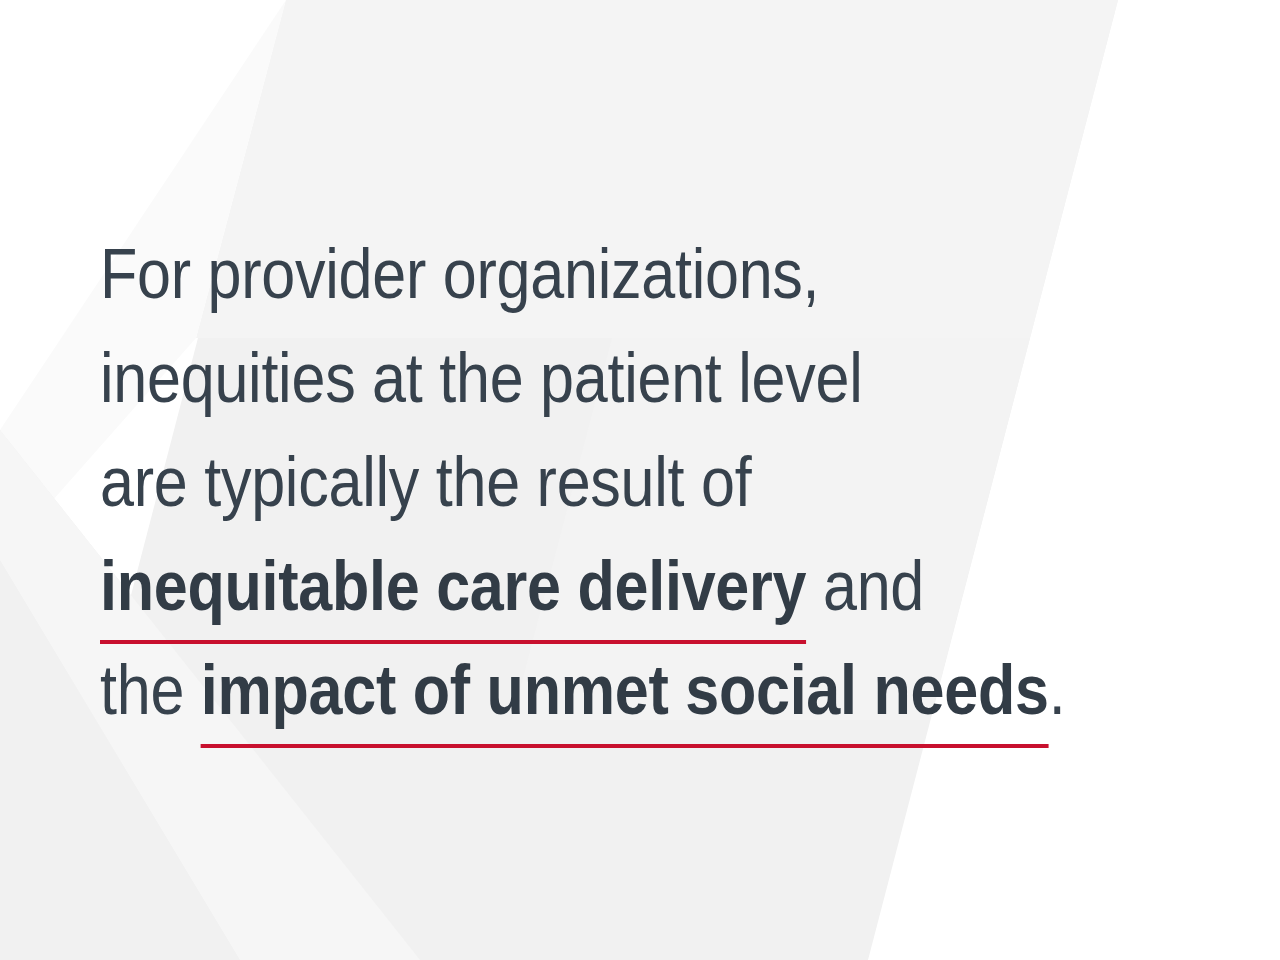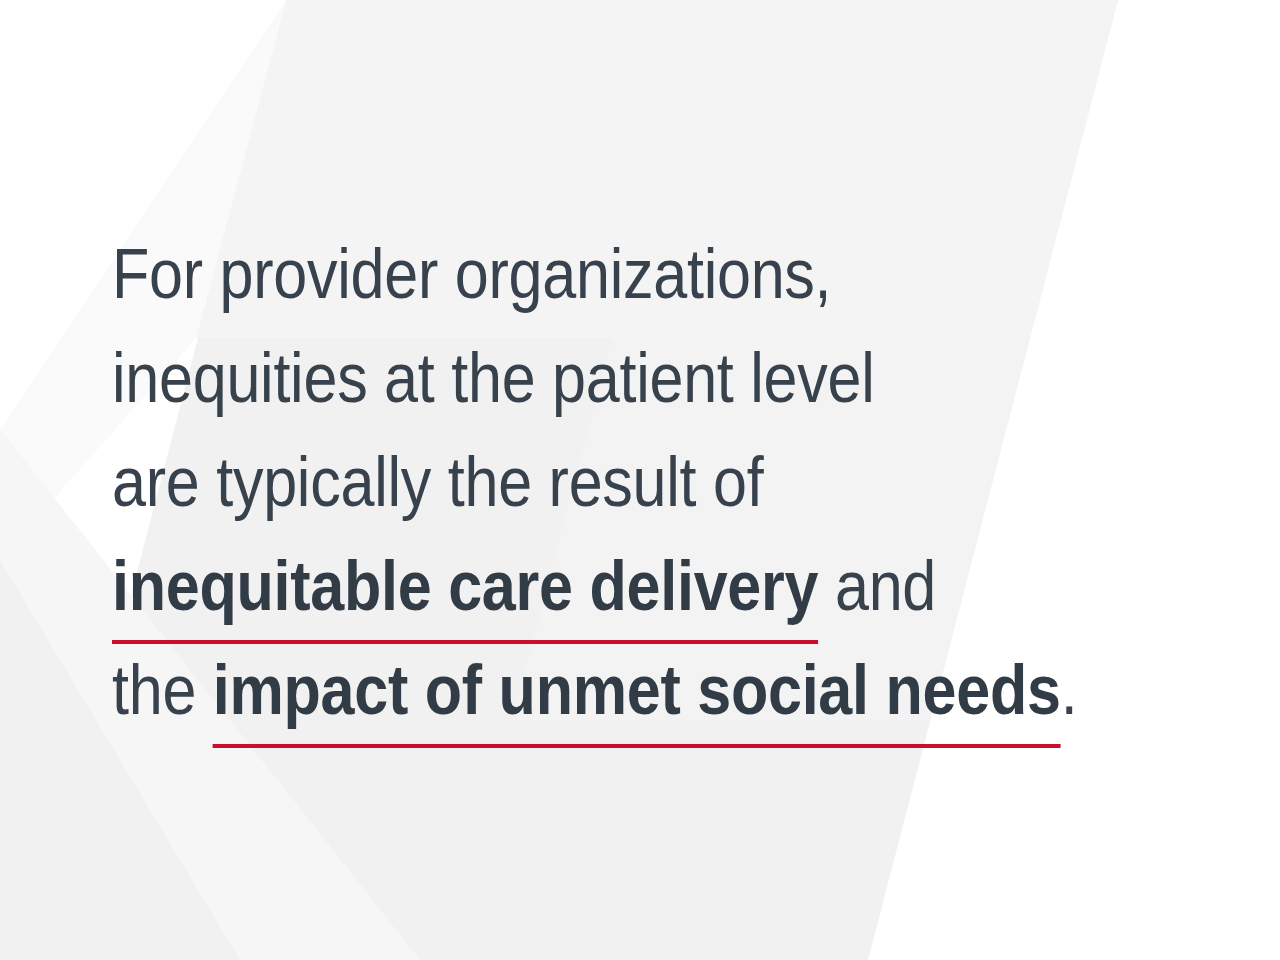--- a/index.html
+++ b/index.html
@@ -29,21 +29,21 @@
     inset: 0;
     width: 1280px;
     height: 960px;
     z-index: 0;
     pointer-events: none;
   }
 
   
   #quote-block {
     position: absolute;
-    left: 112px;
+    left: 100px;
     top: 222px;
     width: 1130px;
     z-index: 2;
   }
 
   .quote-line {
     font-size: 71px;
     line-height: 104px;
     letter-spacing: -0.3px;
     color: #37424d;

